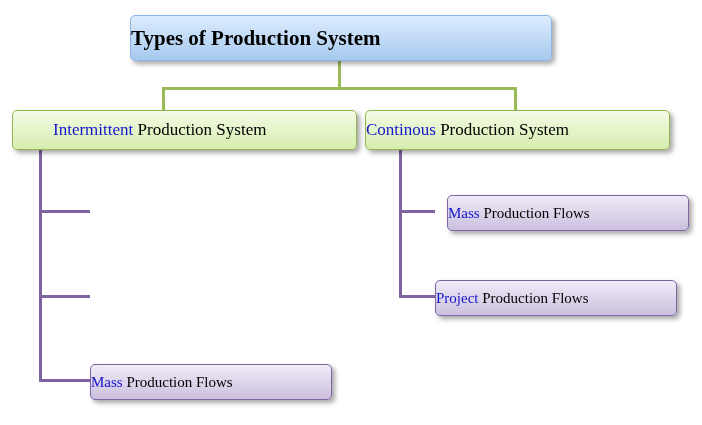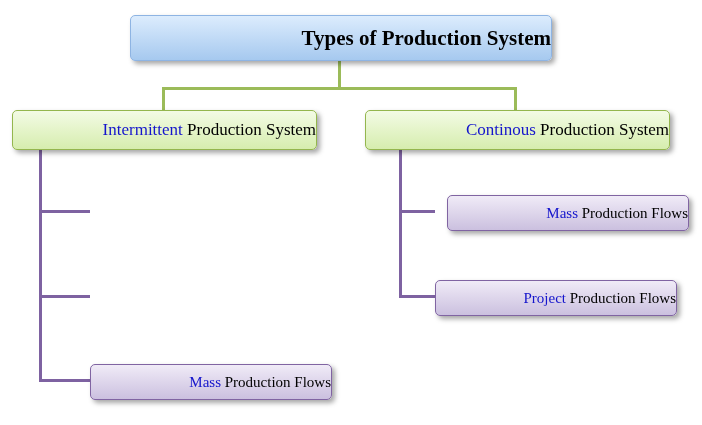--- a/index.html
+++ b/index.html
@@ -8,39 +8,39 @@
     width: 702px;
     height: 425px;
     background: #ffffff;
     font-family: "Liberation Serif", serif;
     overflow: hidden;
   }
   .box {
     position: absolute;
     display: flex;
     align-items: center;
-    justify-content: flex-end;
+    justify-content: flex-start;
     border-radius: 5px;
     box-shadow: 3px 3px 5px rgba(0,0,0,0.35);
     text-align: center;
     color: #000000;
   }
   .root-box {
     left: 130px; top: 15px; width: 420px; height: 44px;
     background: linear-gradient(#dcecfd, #a6c9ef);
     border: 1px solid #8eb4e3;
     font-size: 21px;
     font-weight: bold;
   }
   .branch-box {
     background: linear-gradient(#f3fbe5, #d6edae);
     border: 1px solid #94b64e;
     font-size: 17px;
   }
-  .branch-left  { left: 12px;  top: 110px; width: 303px; height: 38px; }
+  .branch-left  { left: 12px;  top: 110px; width: 303px; height: 38px; padding-left: 40px; }
   .branch-right { left: 365px; top: 110px; width: 303px; height: 38px; }
   .leaf-box {
     background: linear-gradient(#f0ebf7, #cbc0df);
     border: 1px solid #8064a2;
     font-size: 15px;
     width: 240px; height: 34px;
   }
   .l00 { left: 90px;  top: 195px; }
   .l01 { left: 90px;  top: 280px; }
   .l02 { left: 90px;  top: 364px; }

